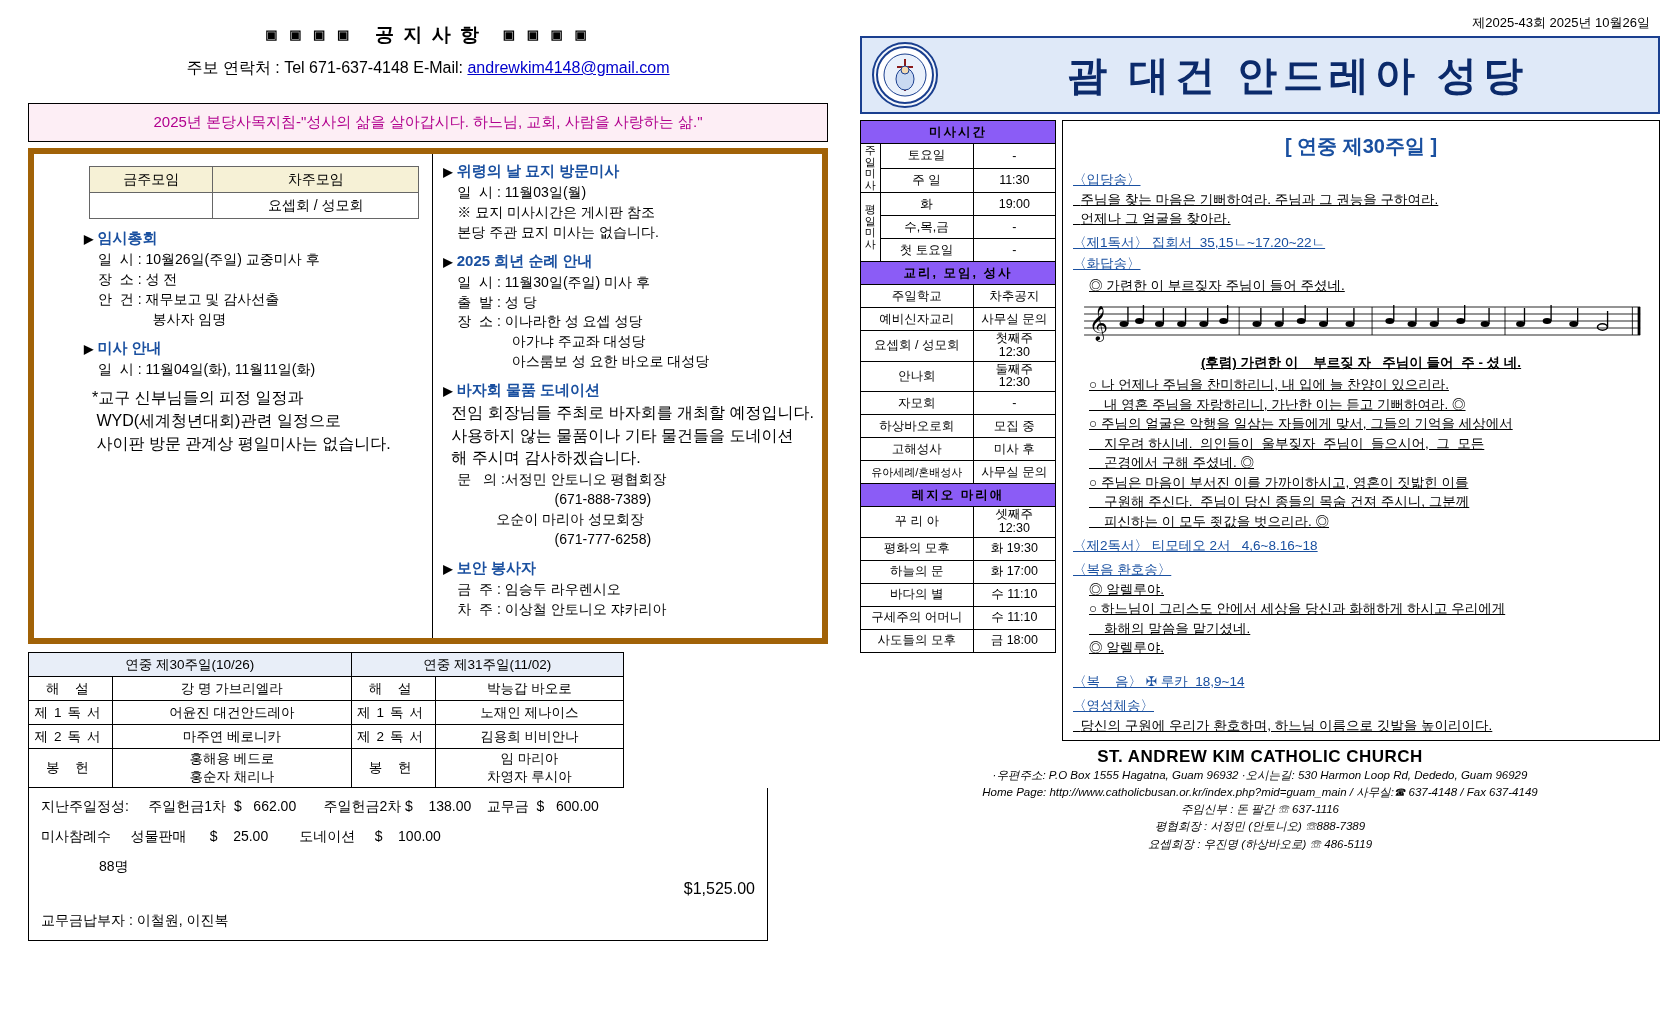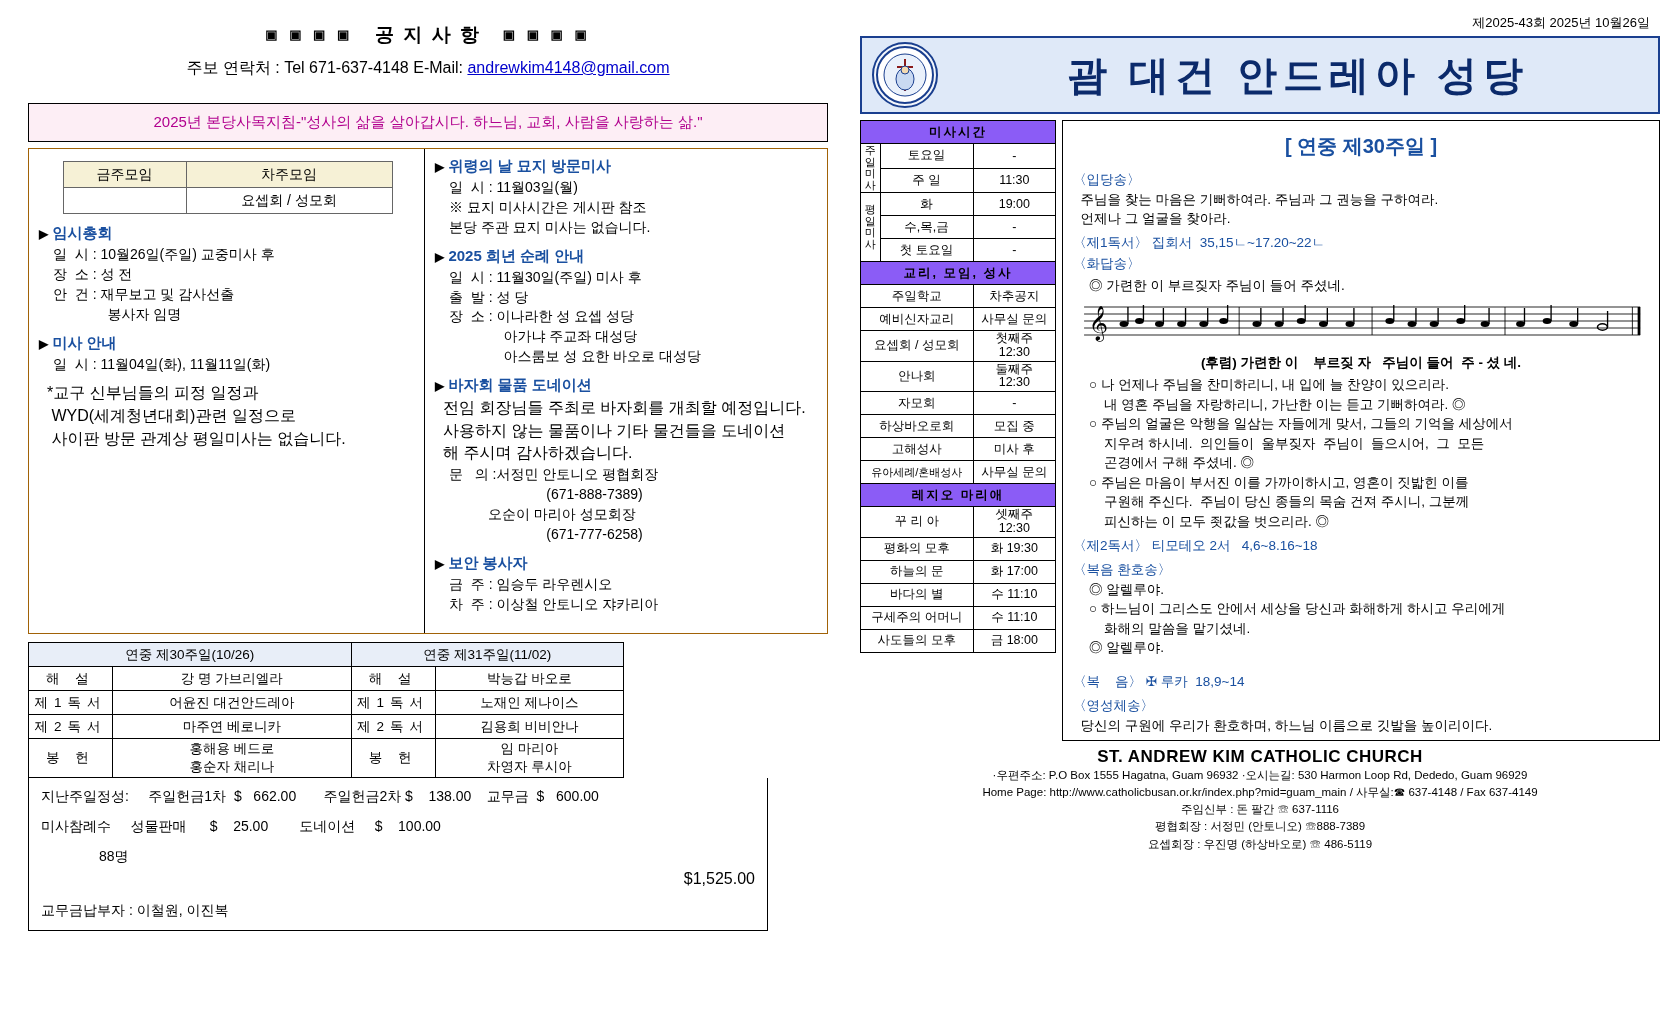--- a/index.html
+++ b/index.html
@@ -18,21 +18,21 @@
   
   .left { position:absolute; left:28px; top:22px; width:800px; }
 
   .notice-head { text-align:center; font-weight:bold; font-size:19px; letter-spacing:2px; margin-bottom:10px; }
   .notice-head .sq { letter-spacing:4px; font-size:13px; vertical-align:2px;}
   .contact { text-align:center; font-size:16px; margin-bottom:24px; }
   .contact a { color:#0000cc; text-decoration:underline; }
 
   .pink-box { border:1px solid #000; background:#fdeef5; text-align:center; padding:9px 4px; font-size:15px; color:#b1008e; margin-bottom:6px;}
 
-  .mainbox { border:1px solid #a16207; display:flex; }
+  .mainbox { border:6px solid #a16207; display:flex;padding-left:40px; }
   .col { padding:8px 8px 10px 10px; }
   .col.left-col { width:396px; border-right:1px solid #000; }
   .col.right-col { width:auto; flex:1; }
 
   table.meet { border-collapse:collapse; margin:4px auto 10px auto; width:330px; }
   table.meet td { border:1px solid #666; height:26px; text-align:center; font-size:14px; }
   table.meet td.hd { background:#f6f1d6; }
 
   .sec { margin-bottom:9px; }
   .sec-title { color:#1a50a0; font-weight:bold; font-size:15px; margin-bottom:2px;}
@@ -65,27 +65,27 @@
   .masstbl table { border-collapse:collapse; width:100%; }
   .masstbl td { border:1px solid #000; font-size:12.5px; height:23px; text-align:center; }
   .masstbl td.sect { background:#8b5cf6; font-weight:bold; letter-spacing:2px; }
   .masstbl td.vert { width:18px; font-size:11px; line-height:1.05; }
   .masstbl td.nm { width:86px; }
   .masstbl td.vl { width:76px; }
 
   .readings { flex:1; border:1px solid #000; margin-left:6px; padding:6px 10px 4px 10px; }
   .rt-title { text-align:center; color:#1a50a0; font-size:20px; font-weight:bold; margin:6px 0 10px 0;}
   .blue { color:#1a50a0; }
-  .rl { font-size:13.5px; line-height:1.45; white-space:pre-wrap; }
+  .rl { font-size:13.5px; line-height:1.45; white-space:pre-wrap;text-decoration:underline; }
   .ind { padding-left:16px; }
   .staff { width:100%; height:52px; margin:4px 0 6px 0; }
 
   .footer { text-align:center; margin-top:6px; }
   .footer .en { font-weight:bold; font-size:17px; letter-spacing:0.5px;}
-  .footer .l { font-size:11.5px; line-height:1.5; }
+  .footer .l { font-size:11.5px; line-height:1.5;font-style:italic; }
 </style>
 </head>
 <body>
 
 <div class="page">
 
   <div class="left">
 
     <div class="notice-head">
       <span class="sq">▣ ▣ ▣ ▣</span>

